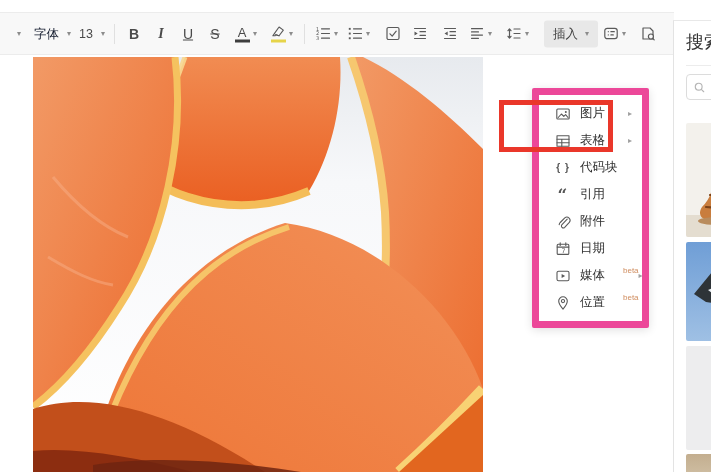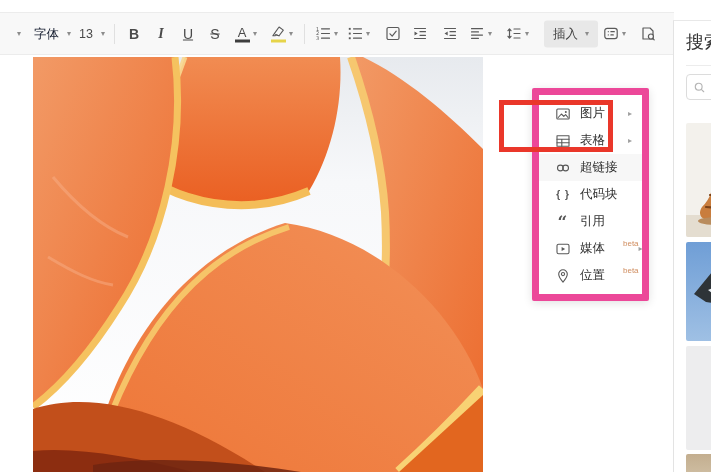--- a/index.html
+++ b/index.html
@@ -258,46 +258,55 @@
       <span class="micon">
         <svg width="16" height="16" viewBox="0 0 16 16">
           <rect x="2" y="2.8" width="12" height="10.4"></rect>
           <path d="M2 6.2h12M6.8 6.2v7M2 9.7h12"></path>
         </svg>
       </span>
       <span class="mlabel">表格</span>
       <span class="marrow">▸</span>
     </div>
 
-    <div class="mrow hl">
-      <span class="micon">
-        <svg width="16" height="16" viewBox="0 0 16 16">
-          <circle cx="5.4" cy="8" r="2.9"></circle>
-          <circle cx="10.6" cy="8" r="2.9"></circle>
-        </svg>
-      </span>
-      <span class="mlabel">超链接</span>
-    </div>
 
 
     <div class="mrow">
       <span class="micon">
         <span class="mglyph">{ }</span>
       </span>
       <span class="mlabel">代码块</span>
     </div>
 
     <div class="mrow">
       <span class="micon">
         <span class="mglyph q">“</span>
       </span>
       <span class="mlabel">引用</span>
     </div>
 
-
+    <div class="mrow">
+      <span class="micon">
+        <svg width="16" height="16" viewBox="0 0 16 16">
+          <path d="M12.2 5.2L7 10.6a1.9 1.9 0 0 0 2.7 2.7l4.6-4.9a3.2 3.2 0 0 0-4.5-4.5L5.2 8.5a4.4 4.4 0 0 0-1 2.1"></path>
+        </svg>
+      </span>
+      <span class="mlabel">附件</span>
+    </div>
+
+    <div class="mrow">
+      <span class="micon">
+        <svg width="16" height="16" viewBox="0 0 16 16">
+          <rect x="2.2" y="3.2" width="11.6" height="10.2" rx="1"></rect>
+          <path d="M2.2 6.1h11.6M5.2 1.8v2.6M10.8 1.8v2.6"></path>
+          <text x="6.6" y="11.7" font-size="6.2">7</text>
+        </svg>
+      </span>
+      <span class="mlabel">日期</span>
+    </div>
 
     <div class="mrow">
       <span class="micon">
         <svg width="16" height="16" viewBox="0 0 16 16">
           <rect x="2" y="3.2" width="12" height="9.6" rx="1.6"></rect>
           <path class="fil" d="M6.6 5.9l3.5 2-3.5 2z"></path>
         </svg>
       </span>
       <span class="mlabel">媒体</span>
       <span class="mbeta">beta</span>

